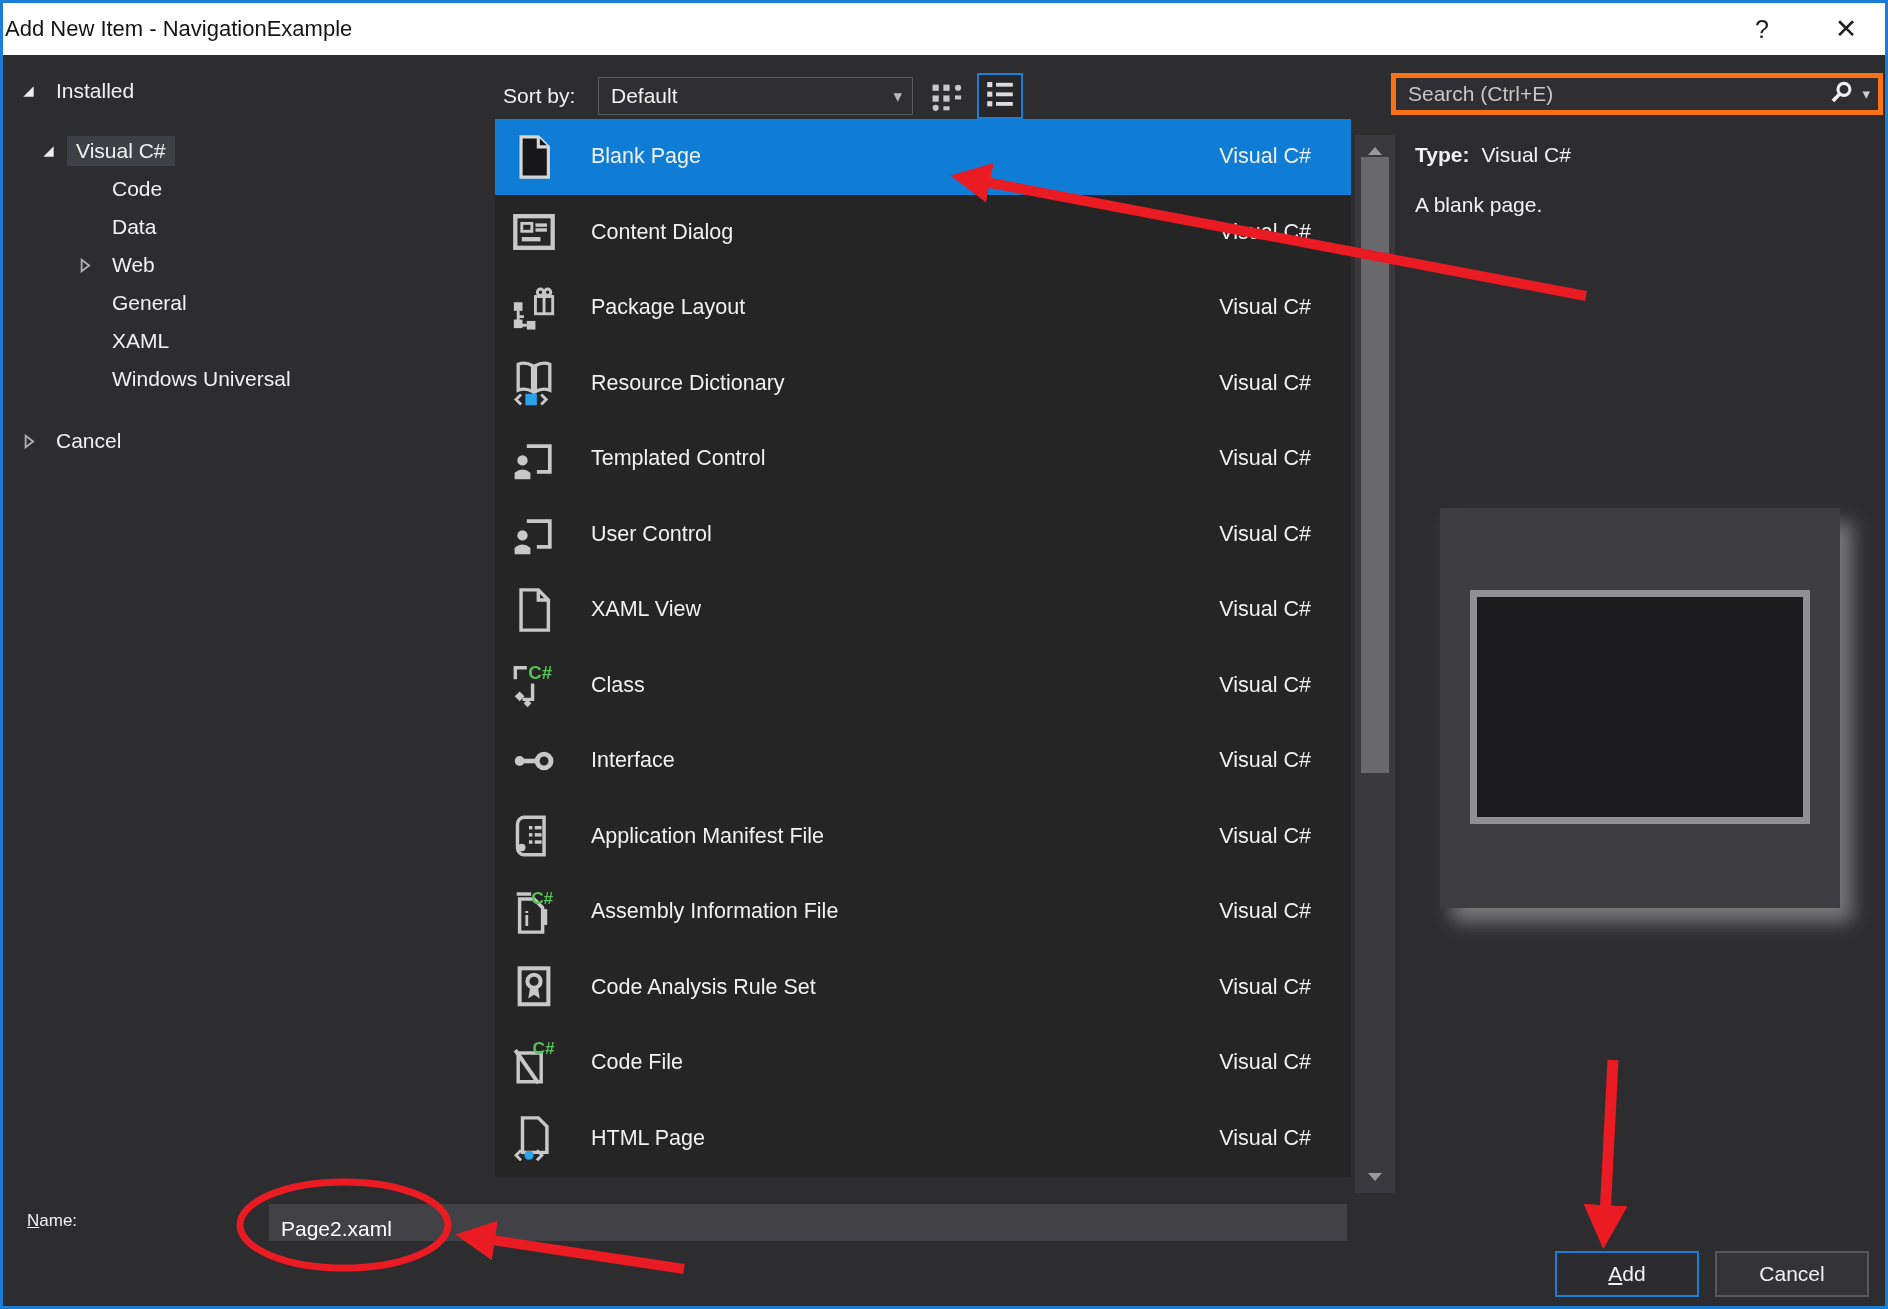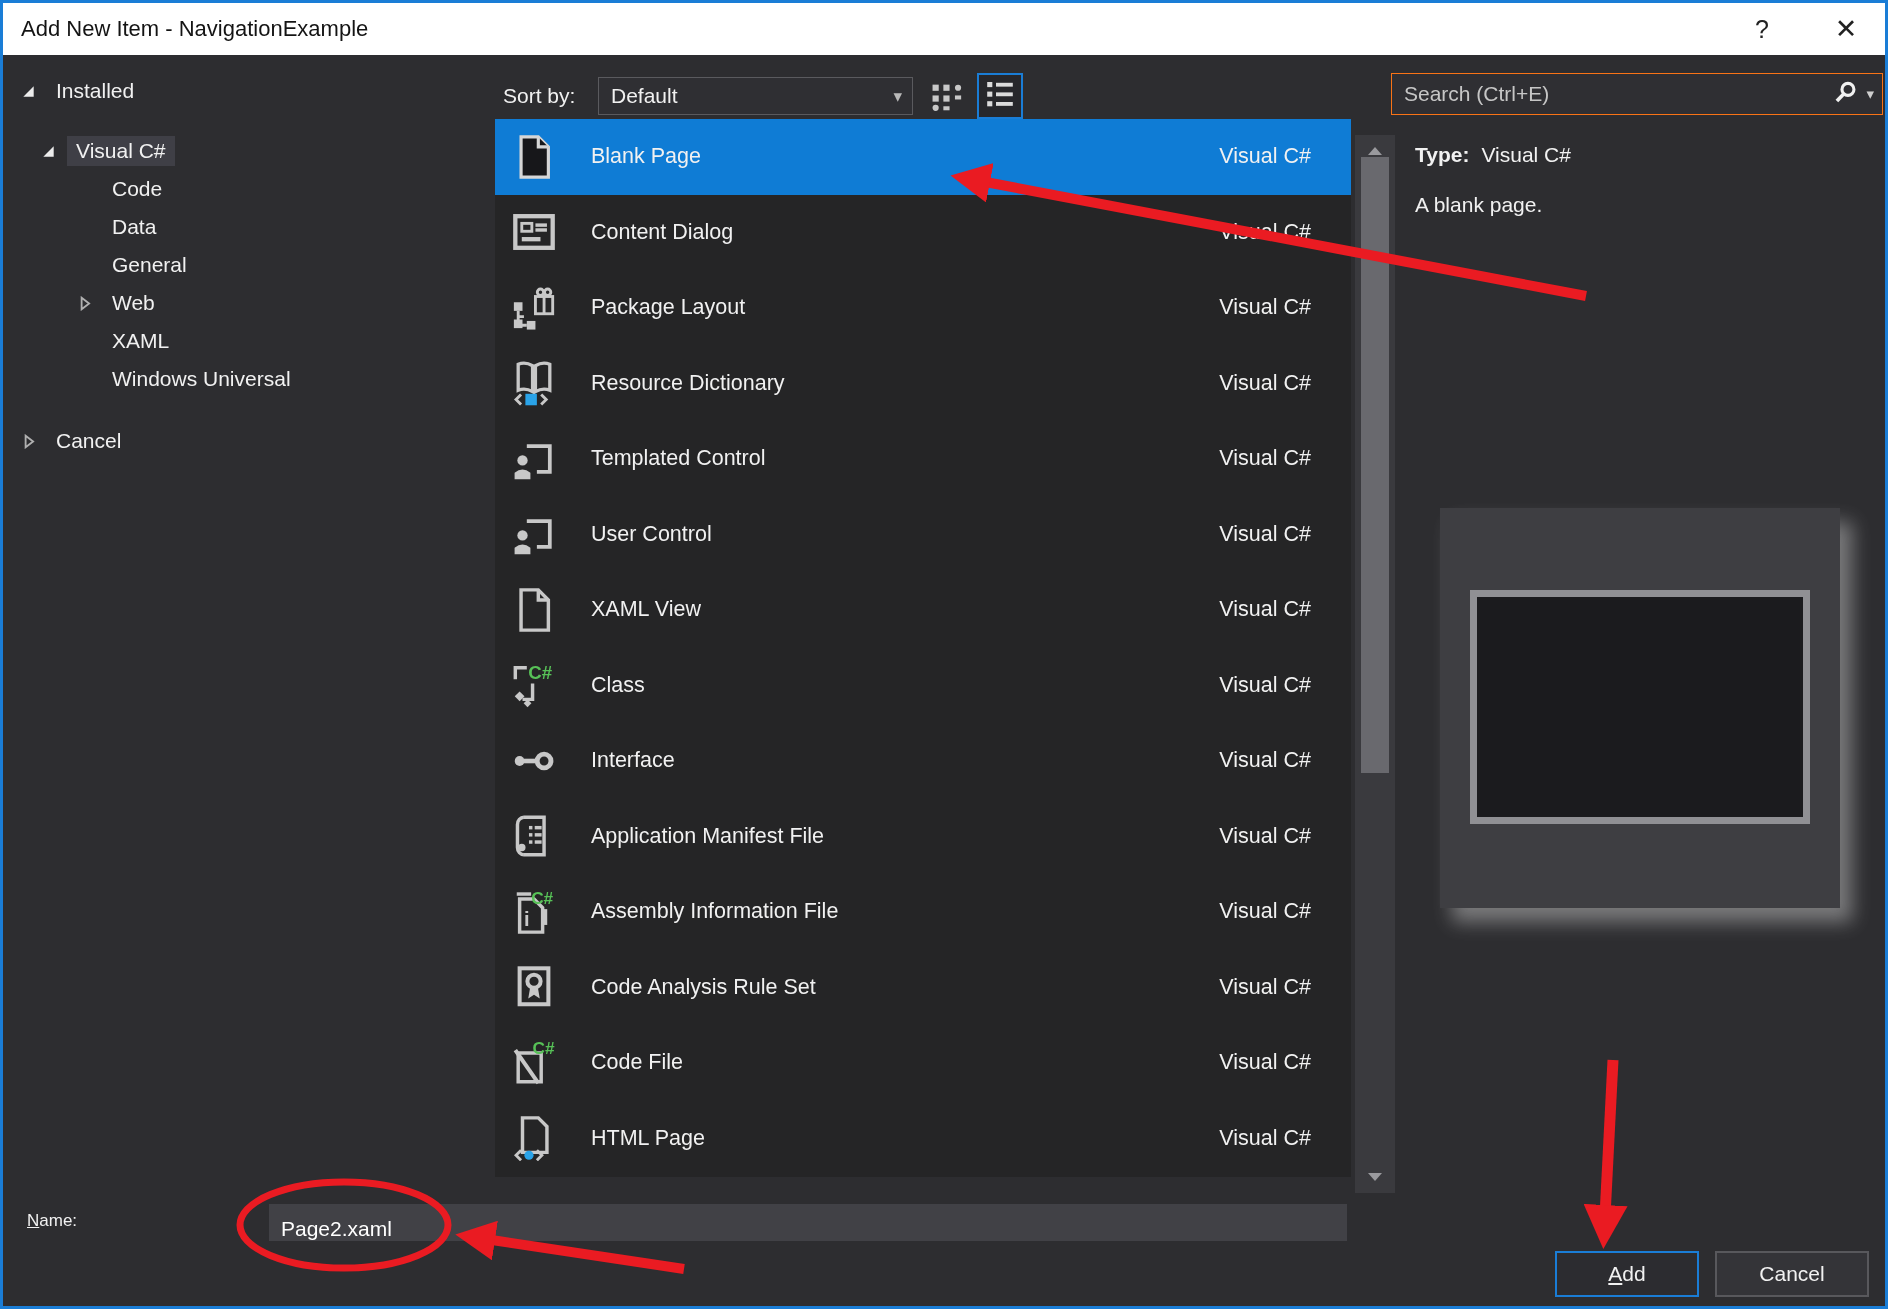--- a/index.html
+++ b/index.html
@@ -4,21 +4,21 @@
 <style>
   html,body{margin:0;padding:0;background:#555;}
   .window{
     position:relative;width:1888px;height:1309px;box-sizing:border-box;
     border:3px solid #1a7dd6;background:#2d2d30;overflow:hidden;
     font-family:"Liberation Sans",sans-serif;color:#f1f1f1;
   }
   
   .titlebar{position:absolute;left:0;top:0;right:0;height:52px;background:#ffffff;
     display:flex;align-items:center;color:#141414;}
-  .title-text{font-size:22px;margin-left:18px;}
+  .title-text{font-size:22px;margin-left:2px;}
   .tb-btn{position:absolute;top:0;width:62px;height:52px;display:flex;align-items:center;
     justify-content:center;font-size:25px;color:#222;cursor:default;}
   .help-btn{right:92px;}
   .close-btn{right:8px;font-size:27px;font-weight:300;}
   
   .tree{position:absolute;left:0;top:55px;width:490px;bottom:120px;}
   .tree-item{display:flex;align-items:center;height:38px;font-size:21px;}
   .tree-item.lvl0{padding-left:18px;}
   .tree-item.lvl1{padding-left:38px;}
   .tree-item.lvl2{padding-left:74px;}
@@ -33,21 +33,21 @@
   .sort-dd{position:absolute;left:595px;top:74px;width:315px;height:38px;background:#2f2f33;
     border:1px solid #5a5a5e;box-sizing:border-box;display:flex;align-items:center;font-size:21px;}
   .sort-dd .dd-text{margin-left:12px;flex:1;}
   .sort-dd .dd-caret{margin-right:10px;color:#b9b9b9;font-size:17px;}
   .viewbtn{position:absolute;display:flex;align-items:center;justify-content:center;}
   .grid-btn{left:924px;top:76px;width:42px;height:40px;}
   .list-btn{left:974px;top:70px;width:46px;height:46px;border:2px solid #1a7dd6;
     background:#27272b;box-sizing:border-box;}
   
   .search-box{position:absolute;left:1388px;top:70px;width:492px;height:42px;background:#2f2f33;
-    border:1px solid #f97316;box-sizing:border-box;display:flex;}
+    border:5px solid #f97316;box-sizing:border-box;display:flex;}
   .search-box input{flex:1;background:transparent;border:none;outline:none;color:#cfcfcf;
     font-size:21px;font-family:"Liberation Sans",sans-serif;padding-left:12px;}
   .search-box input::placeholder{color:#c6c6c6;opacity:1;}
   .search-glyphs{display:flex;align-items:center;margin-right:8px;}
   .search-caret{color:#cfcfcf;font-size:15px;margin-left:7px;}
   
   .list-panel{position:absolute;left:492px;top:116px;width:856px;height:1058px;background:#252526;
     display:flex;flex-direction:column;}
   .row{display:flex;align-items:center;flex:0 0 75.5px;padding-left:16px;}
   .row-icon{width:46px;height:46px;flex:none;display:flex;align-items:center;justify-content:center;}
@@ -113,30 +113,30 @@
   </div>
       <div class="tree-item lvl2">
     <span class="expander"></span>
     <span class="tree-label">Code</span>
   </div>
       <div class="tree-item lvl2">
     <span class="expander"></span>
     <span class="tree-label">Data</span>
   </div>
       <div class="tree-item lvl2">
-    <span class="expander"></span>
-    <span class="tree-label">General</span>
-  </div>
-      <div class="tree-item lvl2">
     <span class="expander">
           <svg width="15" height="15" viewBox="0 0 13 13">
             <polygon points="4,1.5 10.5,6.5 4,11.5" fill="none" stroke="#b0b0b0" stroke-width="1.6"></polygon>
           </svg>
         </span>
     <span class="tree-label">Web</span>
+  </div>
+      <div class="tree-item lvl2">
+    <span class="expander"></span>
+    <span class="tree-label">General</span>
   </div>
       <div class="tree-item lvl2">
     <span class="expander"></span>
     <span class="tree-label">XAML</span>
   </div>
       <div class="tree-item lvl2">
     <span class="expander"></span>
     <span class="tree-label">Windows Universal</span>
   </div>
       <div class="tree-item lvl0 mt-online">

